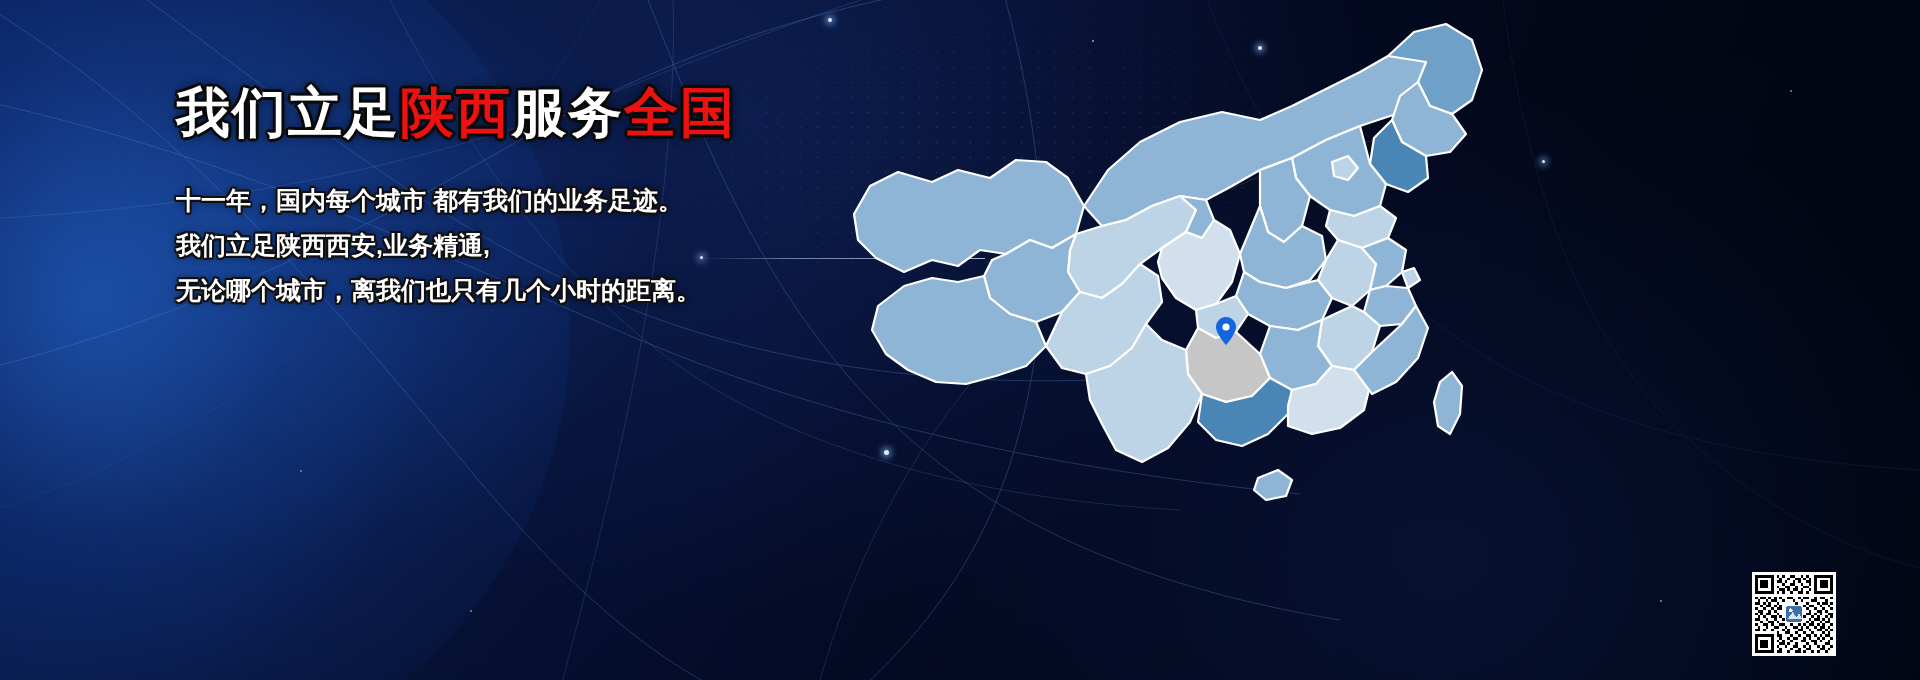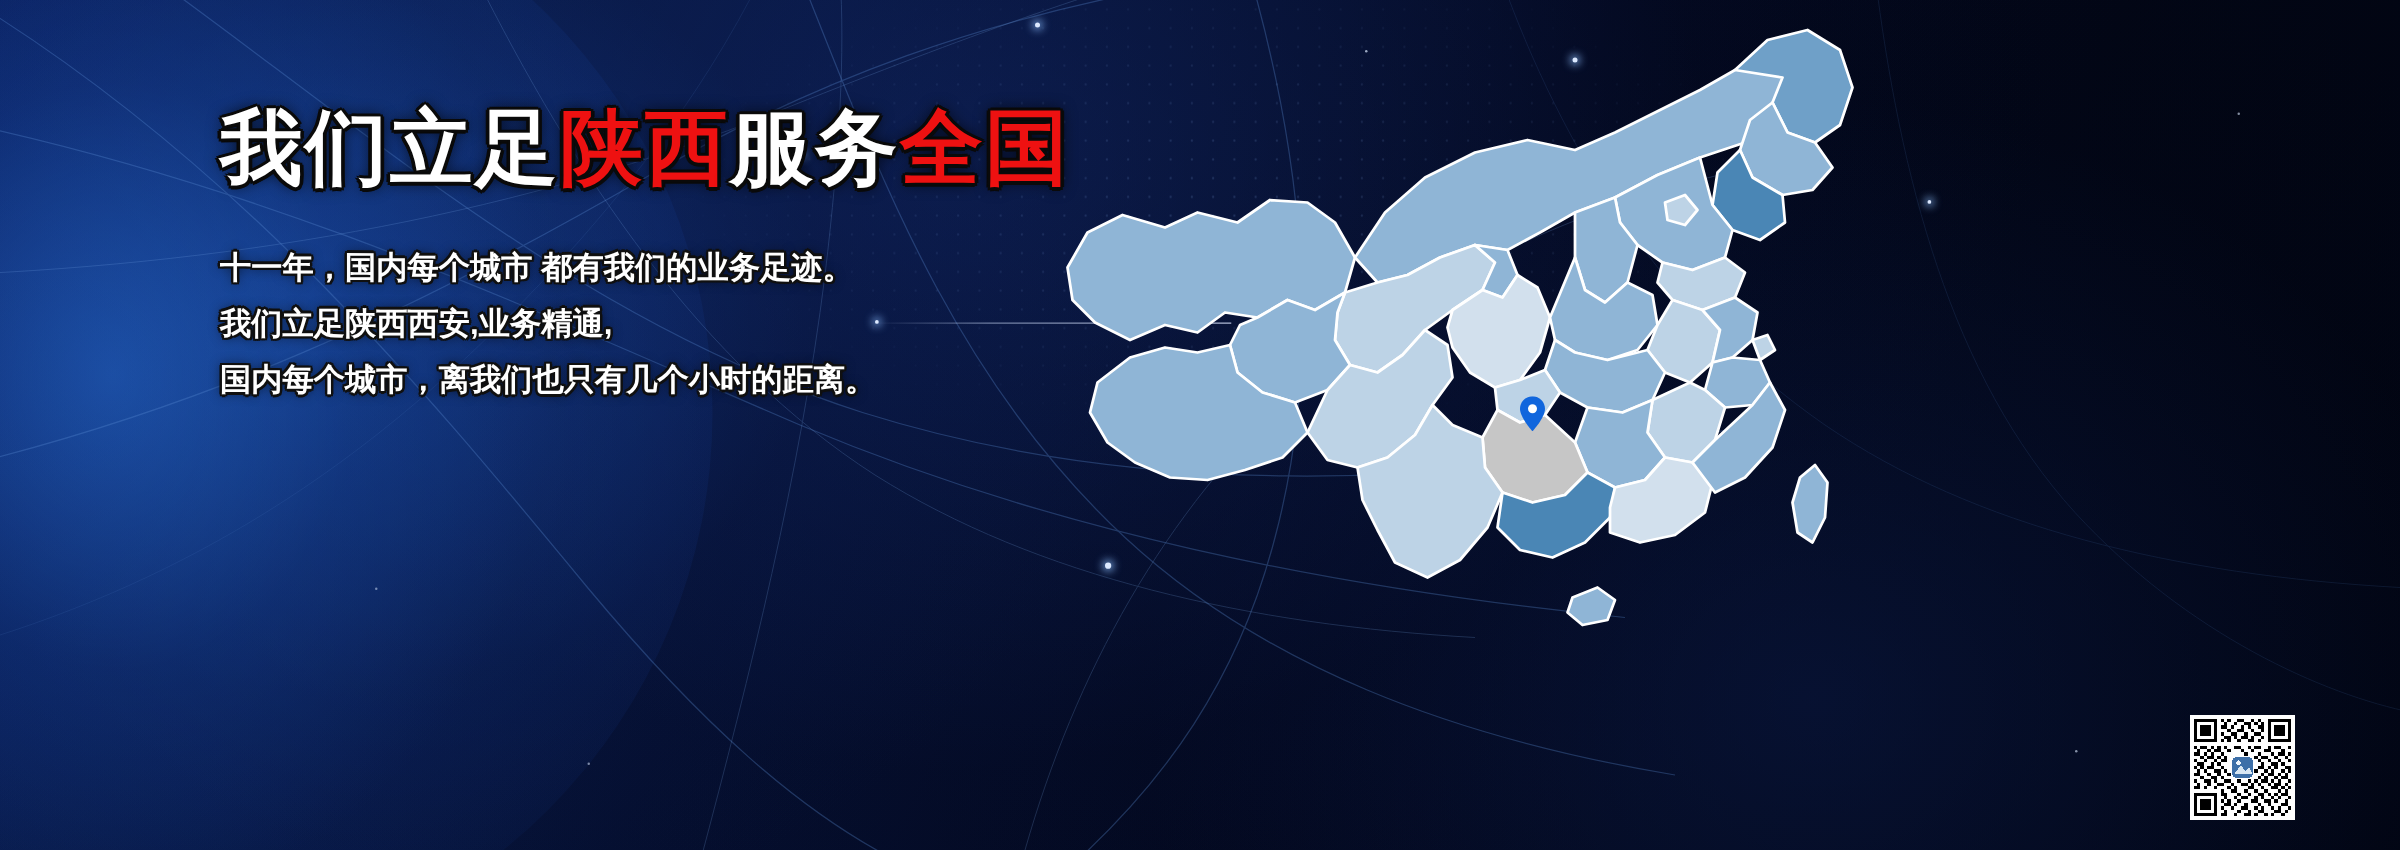--- a/index.html
+++ b/index.html
@@ -35,21 +35,21 @@
     mask-image:radial-gradient(ellipse 520px 230px at 46% 36%, #000 0%, rgba(0,0,0,0.45) 58%, rgba(0,0,0,0) 86%);
     pointer-events:none;
   }
   .star{position:absolute;border-radius:50%;background:#dce9ff;pointer-events:none;}
   .star.glow{box-shadow:0 0 7px 2px rgba(140,190,255,.85);}
 
   
   .text-col{position:absolute;left:176px;top:82px;width:700px;}
 
   .headline{
-    font-size:66px;line-height:1.12;font-weight:700;letter-spacing:2px;white-space:nowrap;
+    font-size:54px;line-height:1.12;font-weight:700;letter-spacing:2px;white-space:nowrap;
     color:#ffffff;
     text-shadow:
       -2px -2px 0 #0a0a0a, 2px -2px 0 #0a0a0a, -2px 2px 0 #0a0a0a, 2px 2px 0 #0a0a0a,
       0 -3px 0 #0a0a0a, 0 3px 0 #0a0a0a, -3px 0 0 #0a0a0a, 3px 0 0 #0a0a0a,
       0 0 12px rgba(0,0,0,.9);
   }
   .headline .hl{color:#ee1111;}
 
   .body-text{margin-top:36px;}
   .body-line{
@@ -124,21 +124,21 @@
   <div class="accent-rule"></div>
 
   <div class="text-col">
     <div class="headline">
       <span>我们立足</span><span class="hl">陕西</span><span>服务</span><span class="hl">全国</span>
     </div>
 
     <div class="body-text">
       <div class="body-line">十一年，国内每个城市 都有我们的业务足迹。</div>
       <div class="body-line">我们立足陕西西安,业务精通,</div>
-      <div class="body-line">国内每个城市，离我们也只有几个小时的距离。</div>
+      <div class="body-line">无论哪个城市，离我们也只有几个小时的距离。</div>
     </div>
   </div>
 
   <div class="map-wrap">
     <svg viewBox="0 0 680 560" preserveAspectRatio="xMidYMid meet">
       <g stroke="#ffffff" stroke-width="2.2" stroke-linejoin="round">
 
         <path fill="#8fb5d6" d="M14,204 L30,176 L58,162 L92,172 L118,160 L150,168 L176,150 L206,152 L228,168 L244,196 L236,224 L212,238 L190,230 L166,244 L140,240 L118,256 L92,250 L64,262 L36,248 L18,230 Z"></path>
 
         <path fill="#8fb5d6" d="M244,196 L268,160 L300,132 L340,112 L382,102 L420,110 L452,96 L488,78 L520,62 L548,46 L576,40 L594,58 L584,86 L556,104 L520,116 L486,130 L452,148 L420,160 L392,176 L366,190 L340,186 L312,196 L286,210 L262,216 Z"></path>

